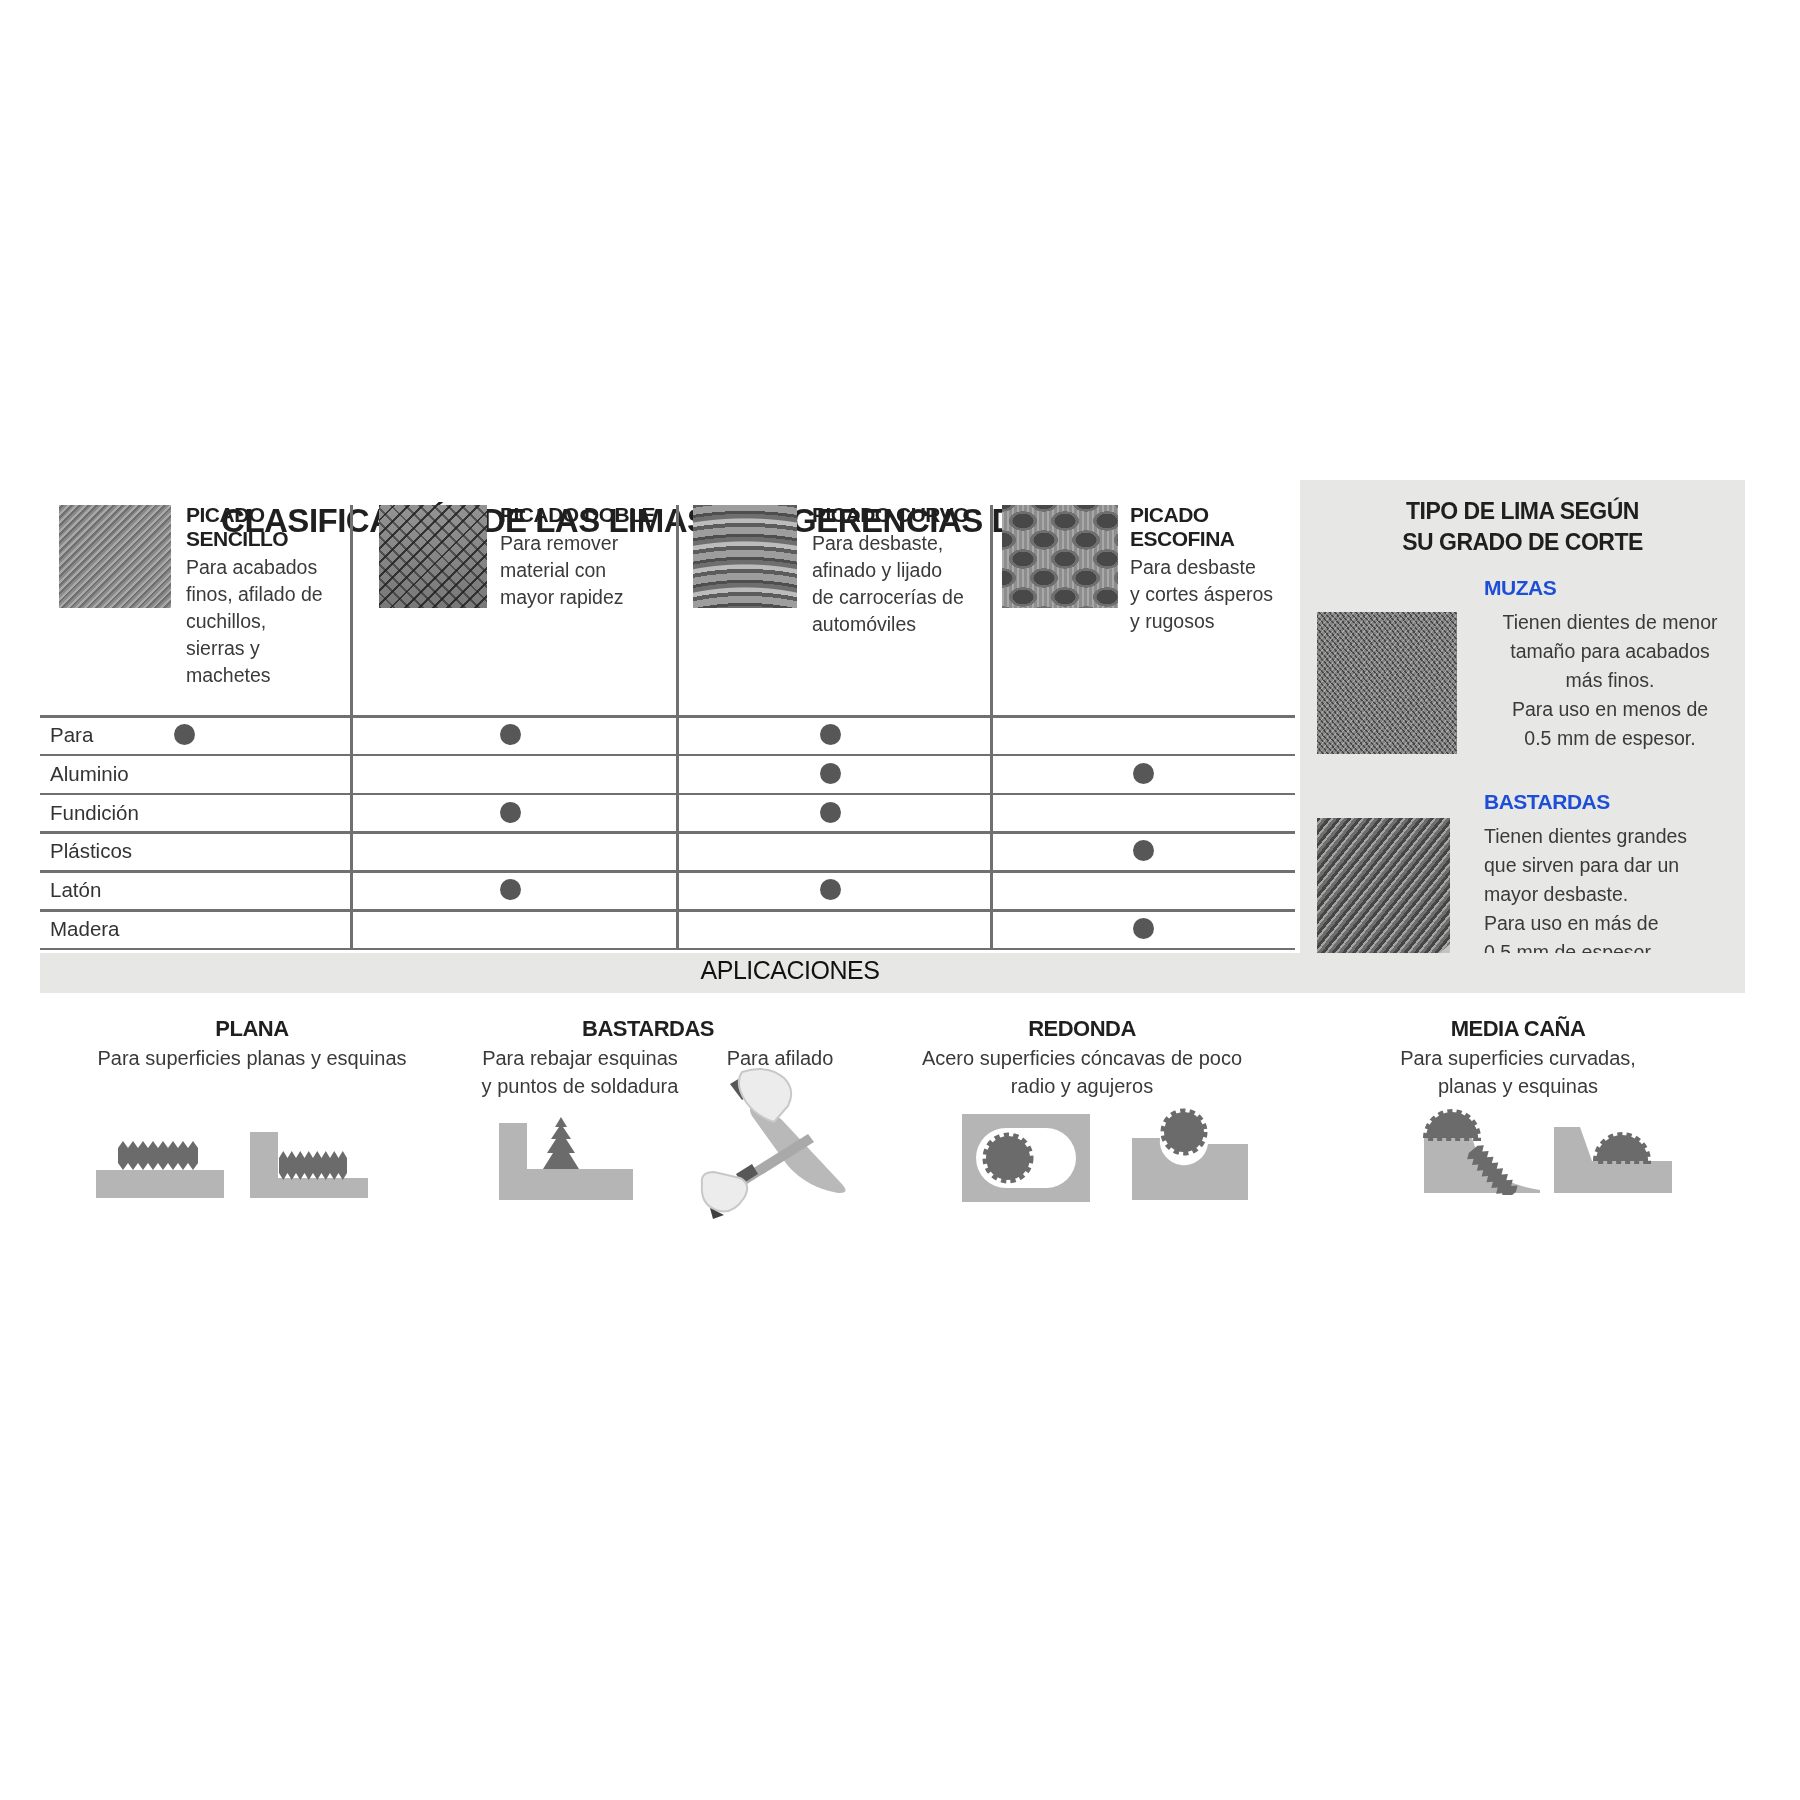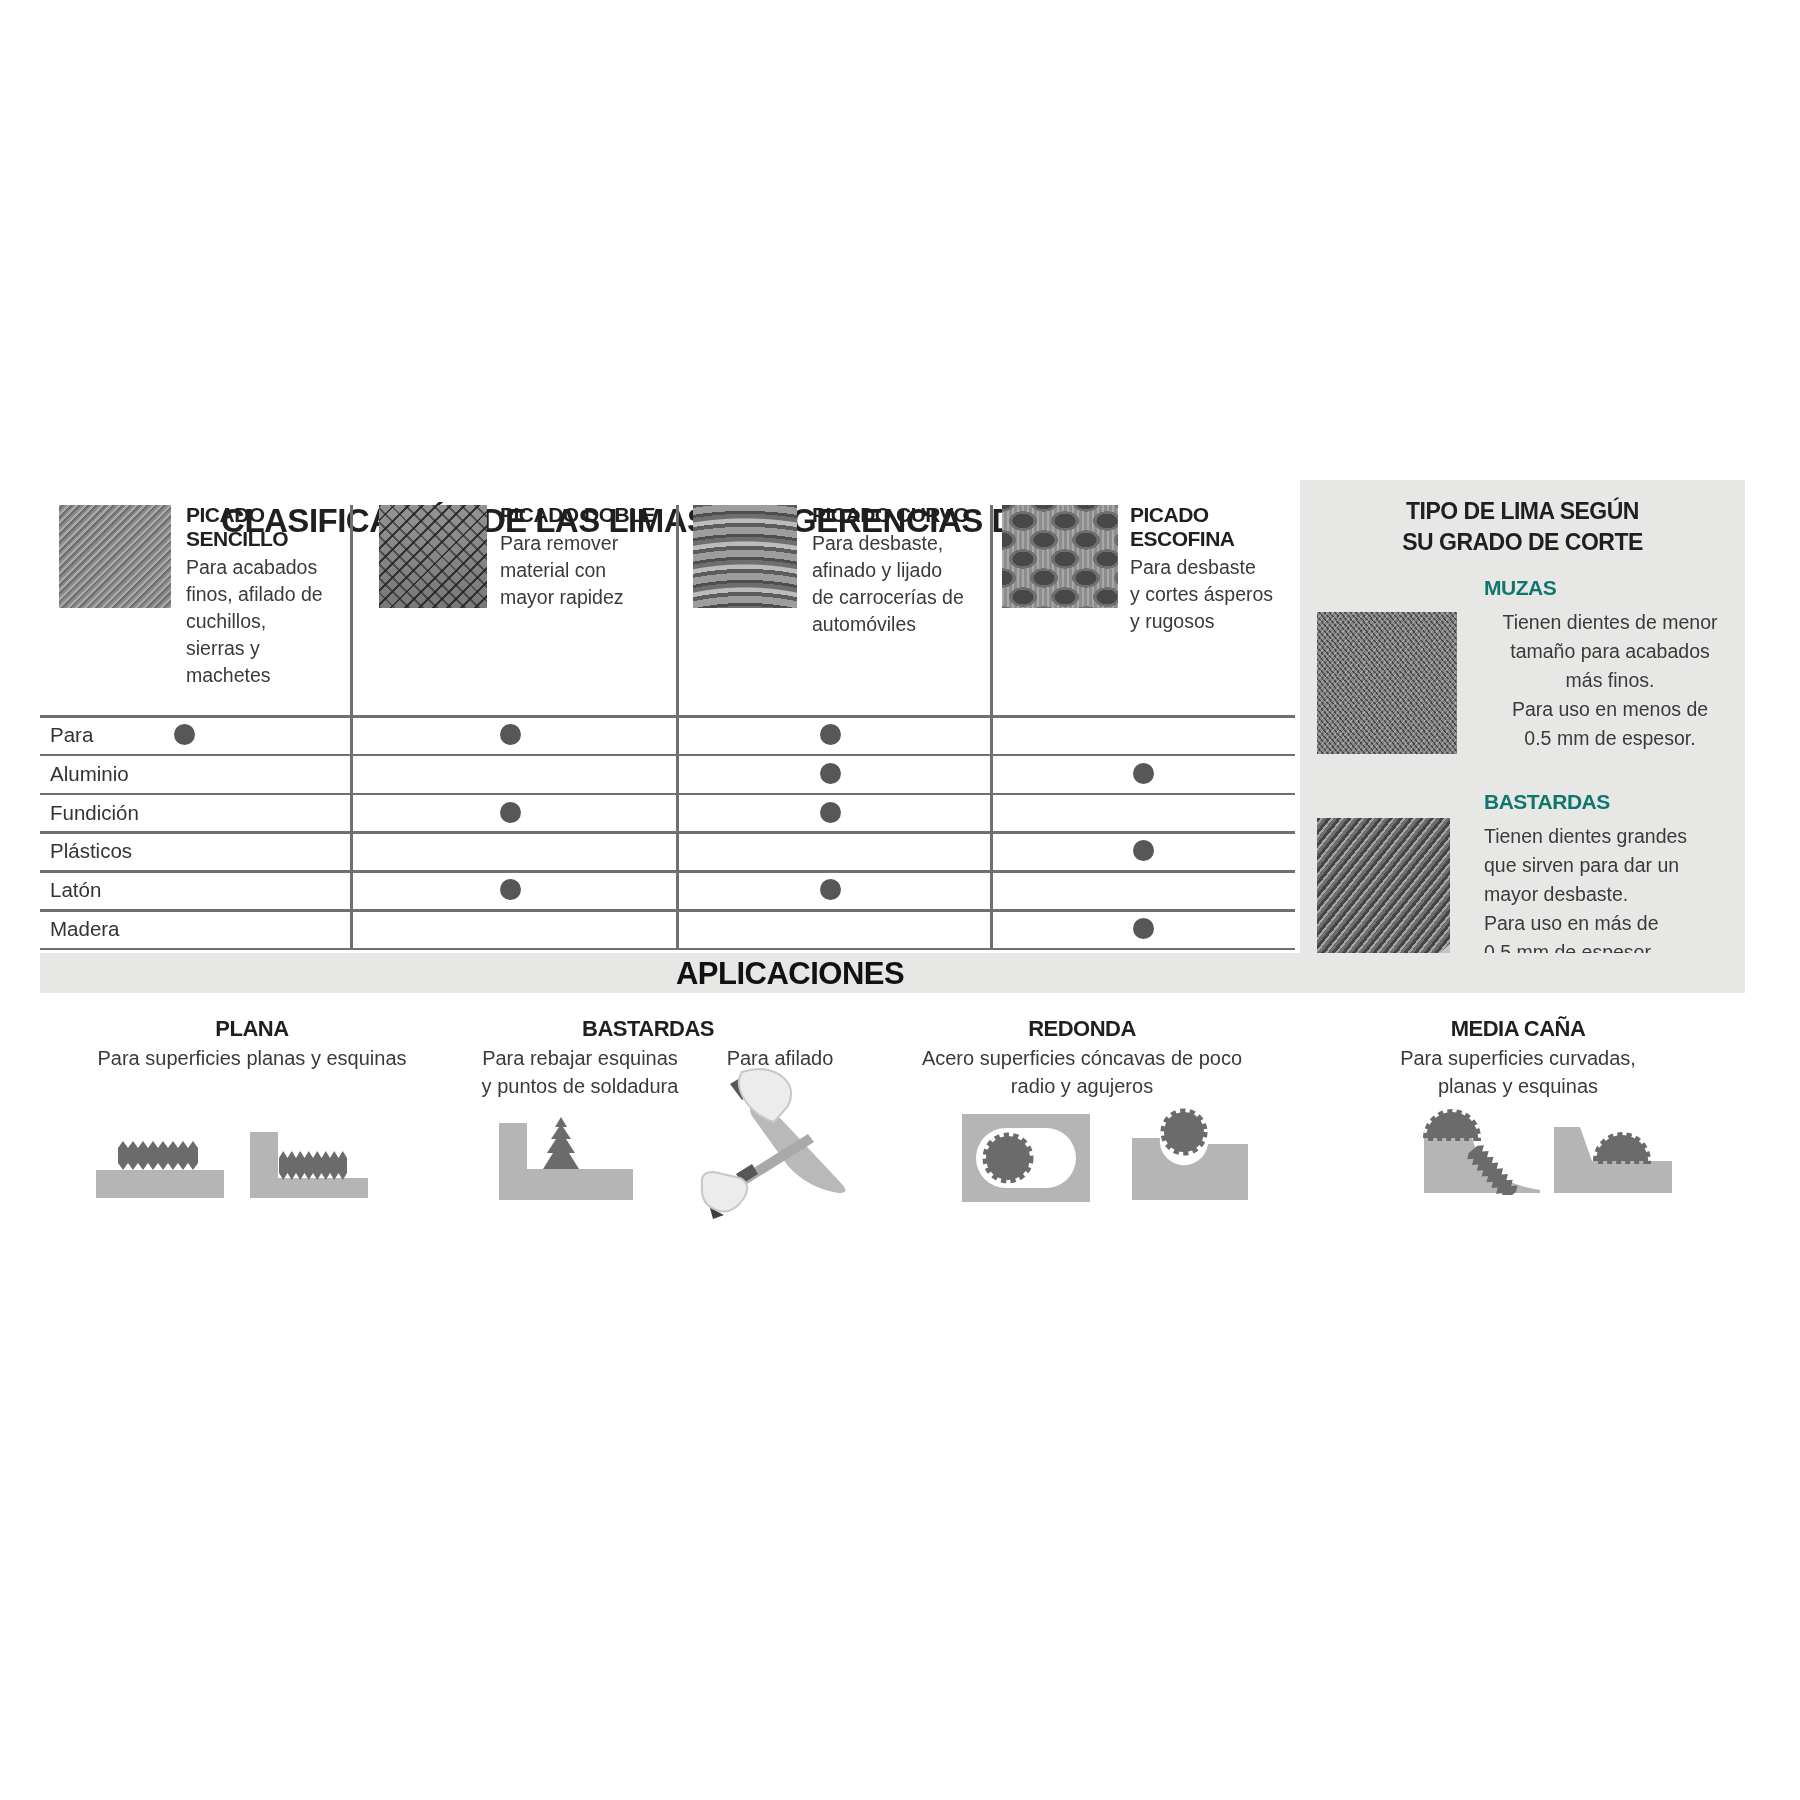--- a/index.html
+++ b/index.html
@@ -28,24 +28,24 @@
       #858585;}
   .tex-bastardas{background:
       linear-gradient(318deg,#c4c4c4 0 15%,rgba(0,0,0,0) 15.5%),
       repeating-linear-gradient(129deg,#454545 0 3px,#a5a5a5 3px 5px,#6e6e6e 5px 8px) #7a7a7a;}
   .vline{position:absolute;width:2.5px;background:#707070;}
   .hline{position:absolute;height:2.5px;background:#707070;}
   .material{position:absolute;font-size:20.5px;color:#333;}
   .dot{position:absolute;width:21px;height:21px;border-radius:50%;background:#575757;}
   .panel{position:absolute;background:#e7e7e5;}
   .panel-title{font-weight:700;font-size:23px;letter-spacing:-0.5px;color:#1f1f1f;text-align:center;line-height:31px;}
-  .type-name{font-weight:700;font-size:21px;letter-spacing:-0.5px;color:#0f766e;}
+  .type-name{font-weight:700;font-size:21px;letter-spacing:-0.5px;color:#1d4ed8;}
   .type-desc{font-size:19.5px;line-height:29px;color:#3a3a3a;}
   .apps-bar{position:absolute;background:#e7e7e5;}
-  .apps-header{font-weight:700;font-size:31px;letter-spacing:-0.5px;color:#111;text-align:center;}
+  .apps-header{font-weight:400;font-size:25px;letter-spacing:-0.5px;color:#111;text-align:center;}
   .app-title{font-weight:700;font-size:22px;letter-spacing:-0.5px;color:#1f1f1f;text-align:center;}
   .app-desc{font-size:20px;line-height:28px;color:#3a3a3a;text-align:center;}
   svg{display:block;}
 </style>
 </head>
 <body>
 
 <div id="canvas">
 
   <div class="abs title" style="left:40px;top:502px;width:1256px;">CLASIFICACIÓN DE LAS LIMAS Y SUGERENCIAS DE USO</div>

